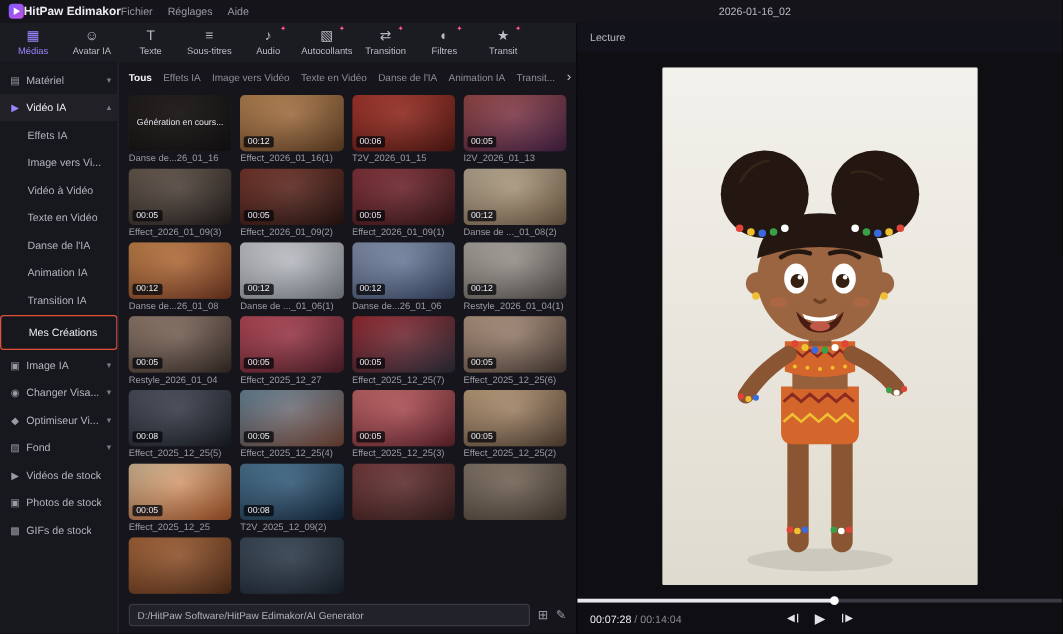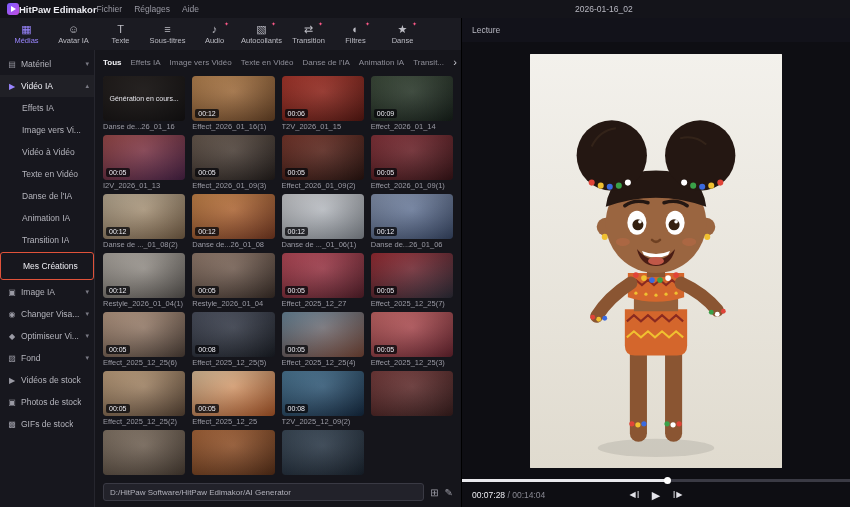--- a/index.html
+++ b/index.html
@@ -133,21 +133,21 @@
             <span class="tblabel">Transition</span>
           </div>
           <div class="tbitem">
             <span class="tbbadge">✦</span>
             <span class="tbicon">◐</span>
             <span class="tblabel">Filtres</span>
           </div>
           <div class="tbitem">
             <span class="tbbadge">✦</span>
             <span class="tbicon">★</span>
-            <span class="tblabel">Danse</span>
+            <span class="tblabel">Transit</span>
           </div>
         </div>
 
       <div class="workarea">
 
         <div class="sidebar">
 
         <div class="sbitem">
               <span class="sbicon">▤</span>
               <span class="sblabel">Matériel</span>
@@ -265,27 +265,20 @@
                   <span class="dur">00:12</span>
                 </div>
                 <div class="clabel">Effect_2026_01_16(1)</div>
               </div>
               <div class="cell">
                 <div class="thumb" style="background: linear-gradient(155deg, rgb(176, 52, 40) 0%, rgb(90, 24, 18) 100%);">
 
                   <span class="dur">00:06</span>
                 </div>
                 <div class="clabel">T2V_2026_01_15</div>
-              </div>
-              <div class="cell">
-                <div class="thumb" style="background: linear-gradient(155deg, rgb(58, 74, 56) 0%, rgb(22, 32, 26) 100%);">
-
-                  <span class="dur">00:09</span>
-                </div>
-                <div class="clabel">Effect_2026_01_14</div>
               </div>
               <div class="cell">
                 <div class="thumb" style="background: linear-gradient(155deg, rgb(160, 72, 72) 0%, rgb(74, 34, 72) 100%);">
 
                   <span class="dur">00:05</span>
                 </div>
                 <div class="clabel">I2V_2026_01_13</div>
               </div>
               <div class="cell">
                 <div class="thumb" style="background: linear-gradient(155deg, rgb(106, 90, 78) 0%, rgb(36, 30, 28) 100%);">

